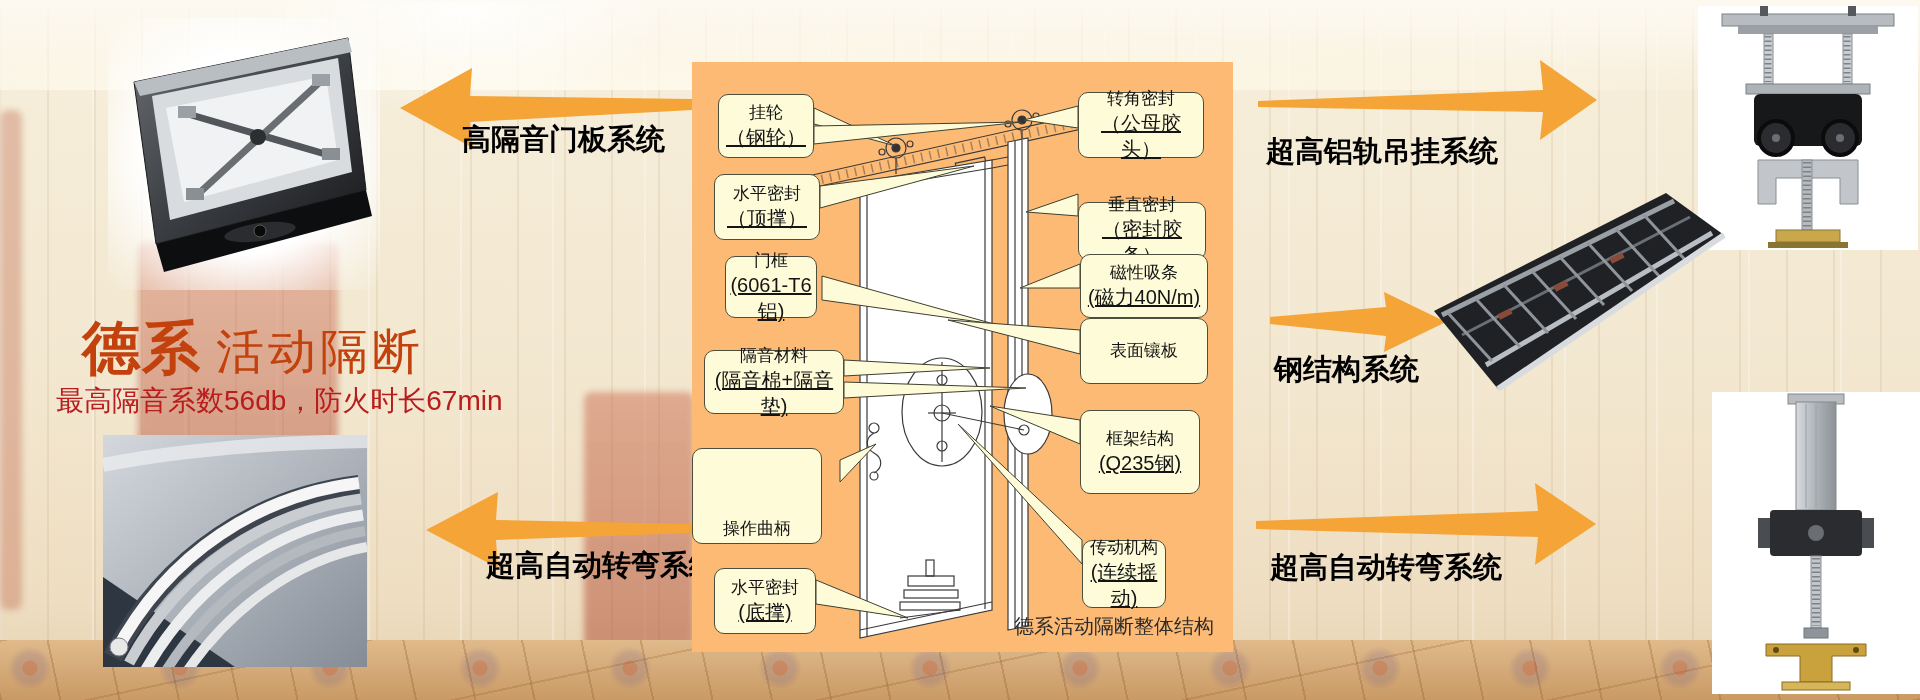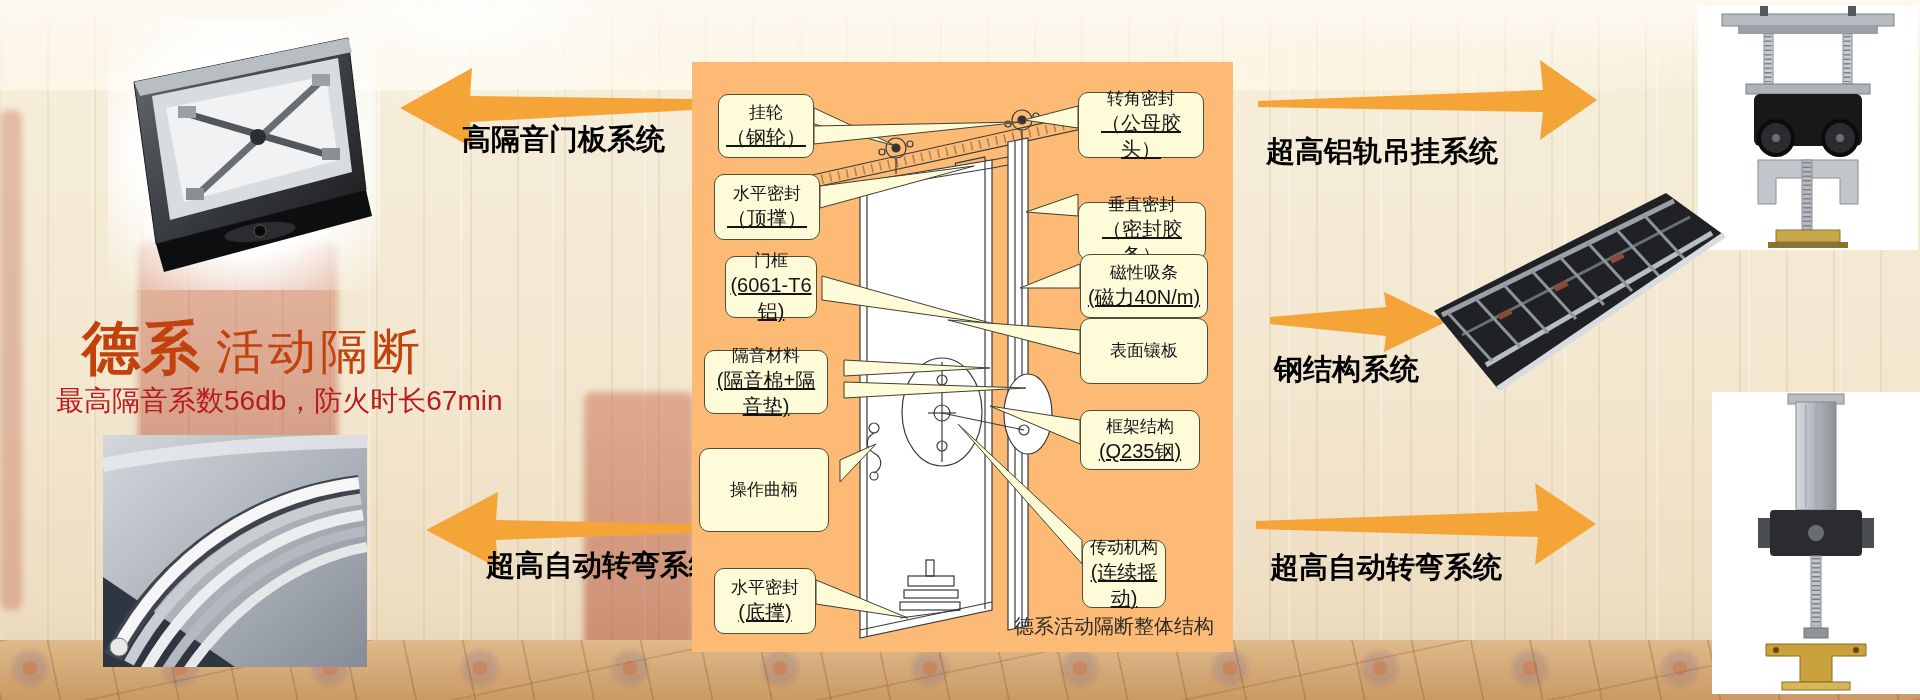--- a/index.html
+++ b/index.html
@@ -236,25 +236,25 @@
       <span class="l2">（钢轮）</span>
     </div>
     <div class="co" style="left:22px;top:112px;width:106px;height:66px;">
       <span class="l1">水平密封</span>
       <span class="l2">（顶撑）</span>
     </div>
     <div class="co" style="left:22px;top:194px;width:92px;height:62px;margin-left:11px;">
       <span class="l1">门框</span>
       <span class="l2">(6061-T6铝)</span>
     </div>
-    <div class="co" style="left:12px;top:288px;width:124px;height:64px;">
+    <div class="co" style="left:12px;top:288px;width:140px;height:64px;">
       <span class="l1">隔音材料</span>
       <span class="l2">(隔音棉+隔音垫)</span>
     </div>
-    <div class="co" style="left:7px;top:386px;width:130px;height:84px;">
+    <div class="co" style="left:0;top:386px;width:130px;height:96px;justify-content:flex-end;">
       <span class="l1">操作曲柄</span>
 
     </div>
     <div class="co" style="left:22px;top:506px;width:102px;height:66px;">
       <span class="l1">水平密封</span>
       <span class="l2">(底撑)</span>
     </div>
 
     <div class="co" style="left:386px;top:30px;width:126px;height:66px;">
       <span class="l1">转角密封</span>
@@ -265,21 +265,21 @@
       <span class="l2">（密封胶条）</span>
     </div>
     <div class="co" style="left:388px;top:192px;width:128px;height:64px;">
       <span class="l1">磁性吸条</span>
       <span class="l2">(磁力40N/m)</span>
     </div>
     <div class="co" style="left:388px;top:256px;width:128px;height:66px;text-align:right;">
       <span class="l1">表面镶板</span>
 
     </div>
-    <div class="co" style="left:388px;top:348px;width:120px;height:60px;text-align:right;">
+    <div class="co" style="left:388px;top:348px;width:120px;height:84px;text-align:right;">
       <span class="l1">框架结构</span>
       <span class="l2">(Q235钢)</span>
     </div>
     <div class="co" style="left:390px;top:478px;width:84px;height:68px;">
       <span class="l1">传动机构</span>
       <span class="l2">(连续摇动)</span>
     </div>
 
     <div class="caption">德系活动隔断整体结构</div>
   </div>

